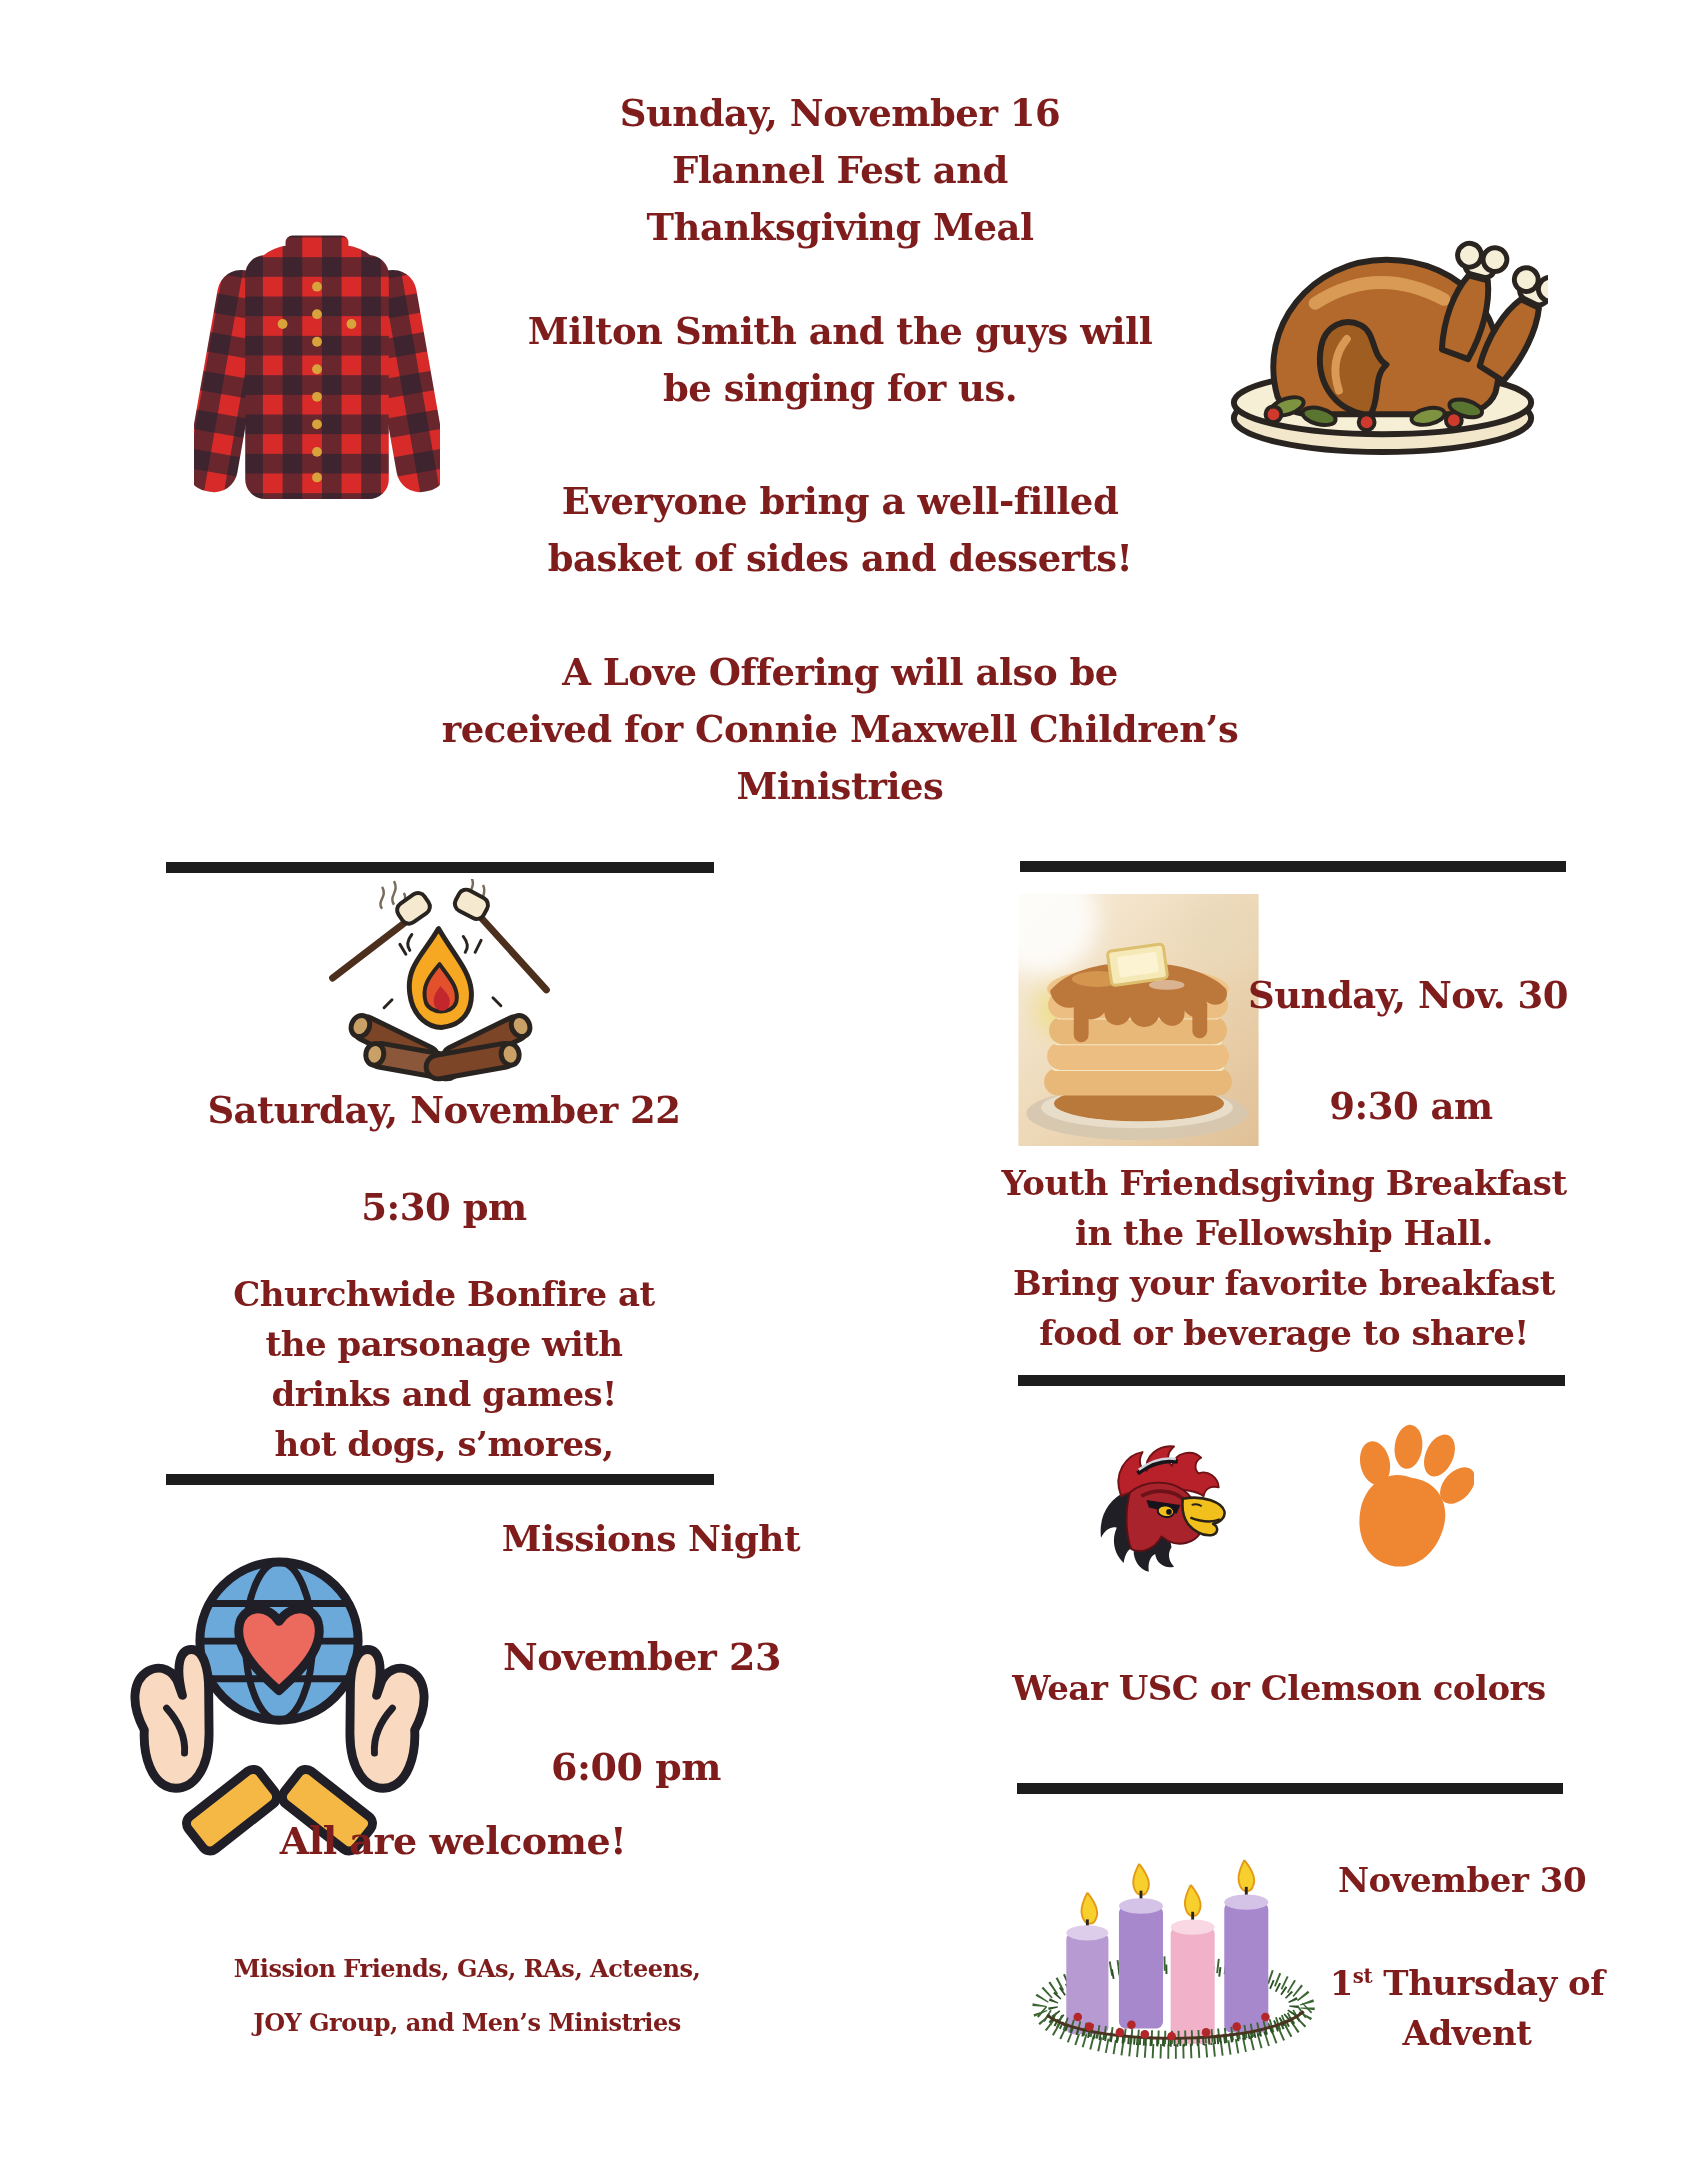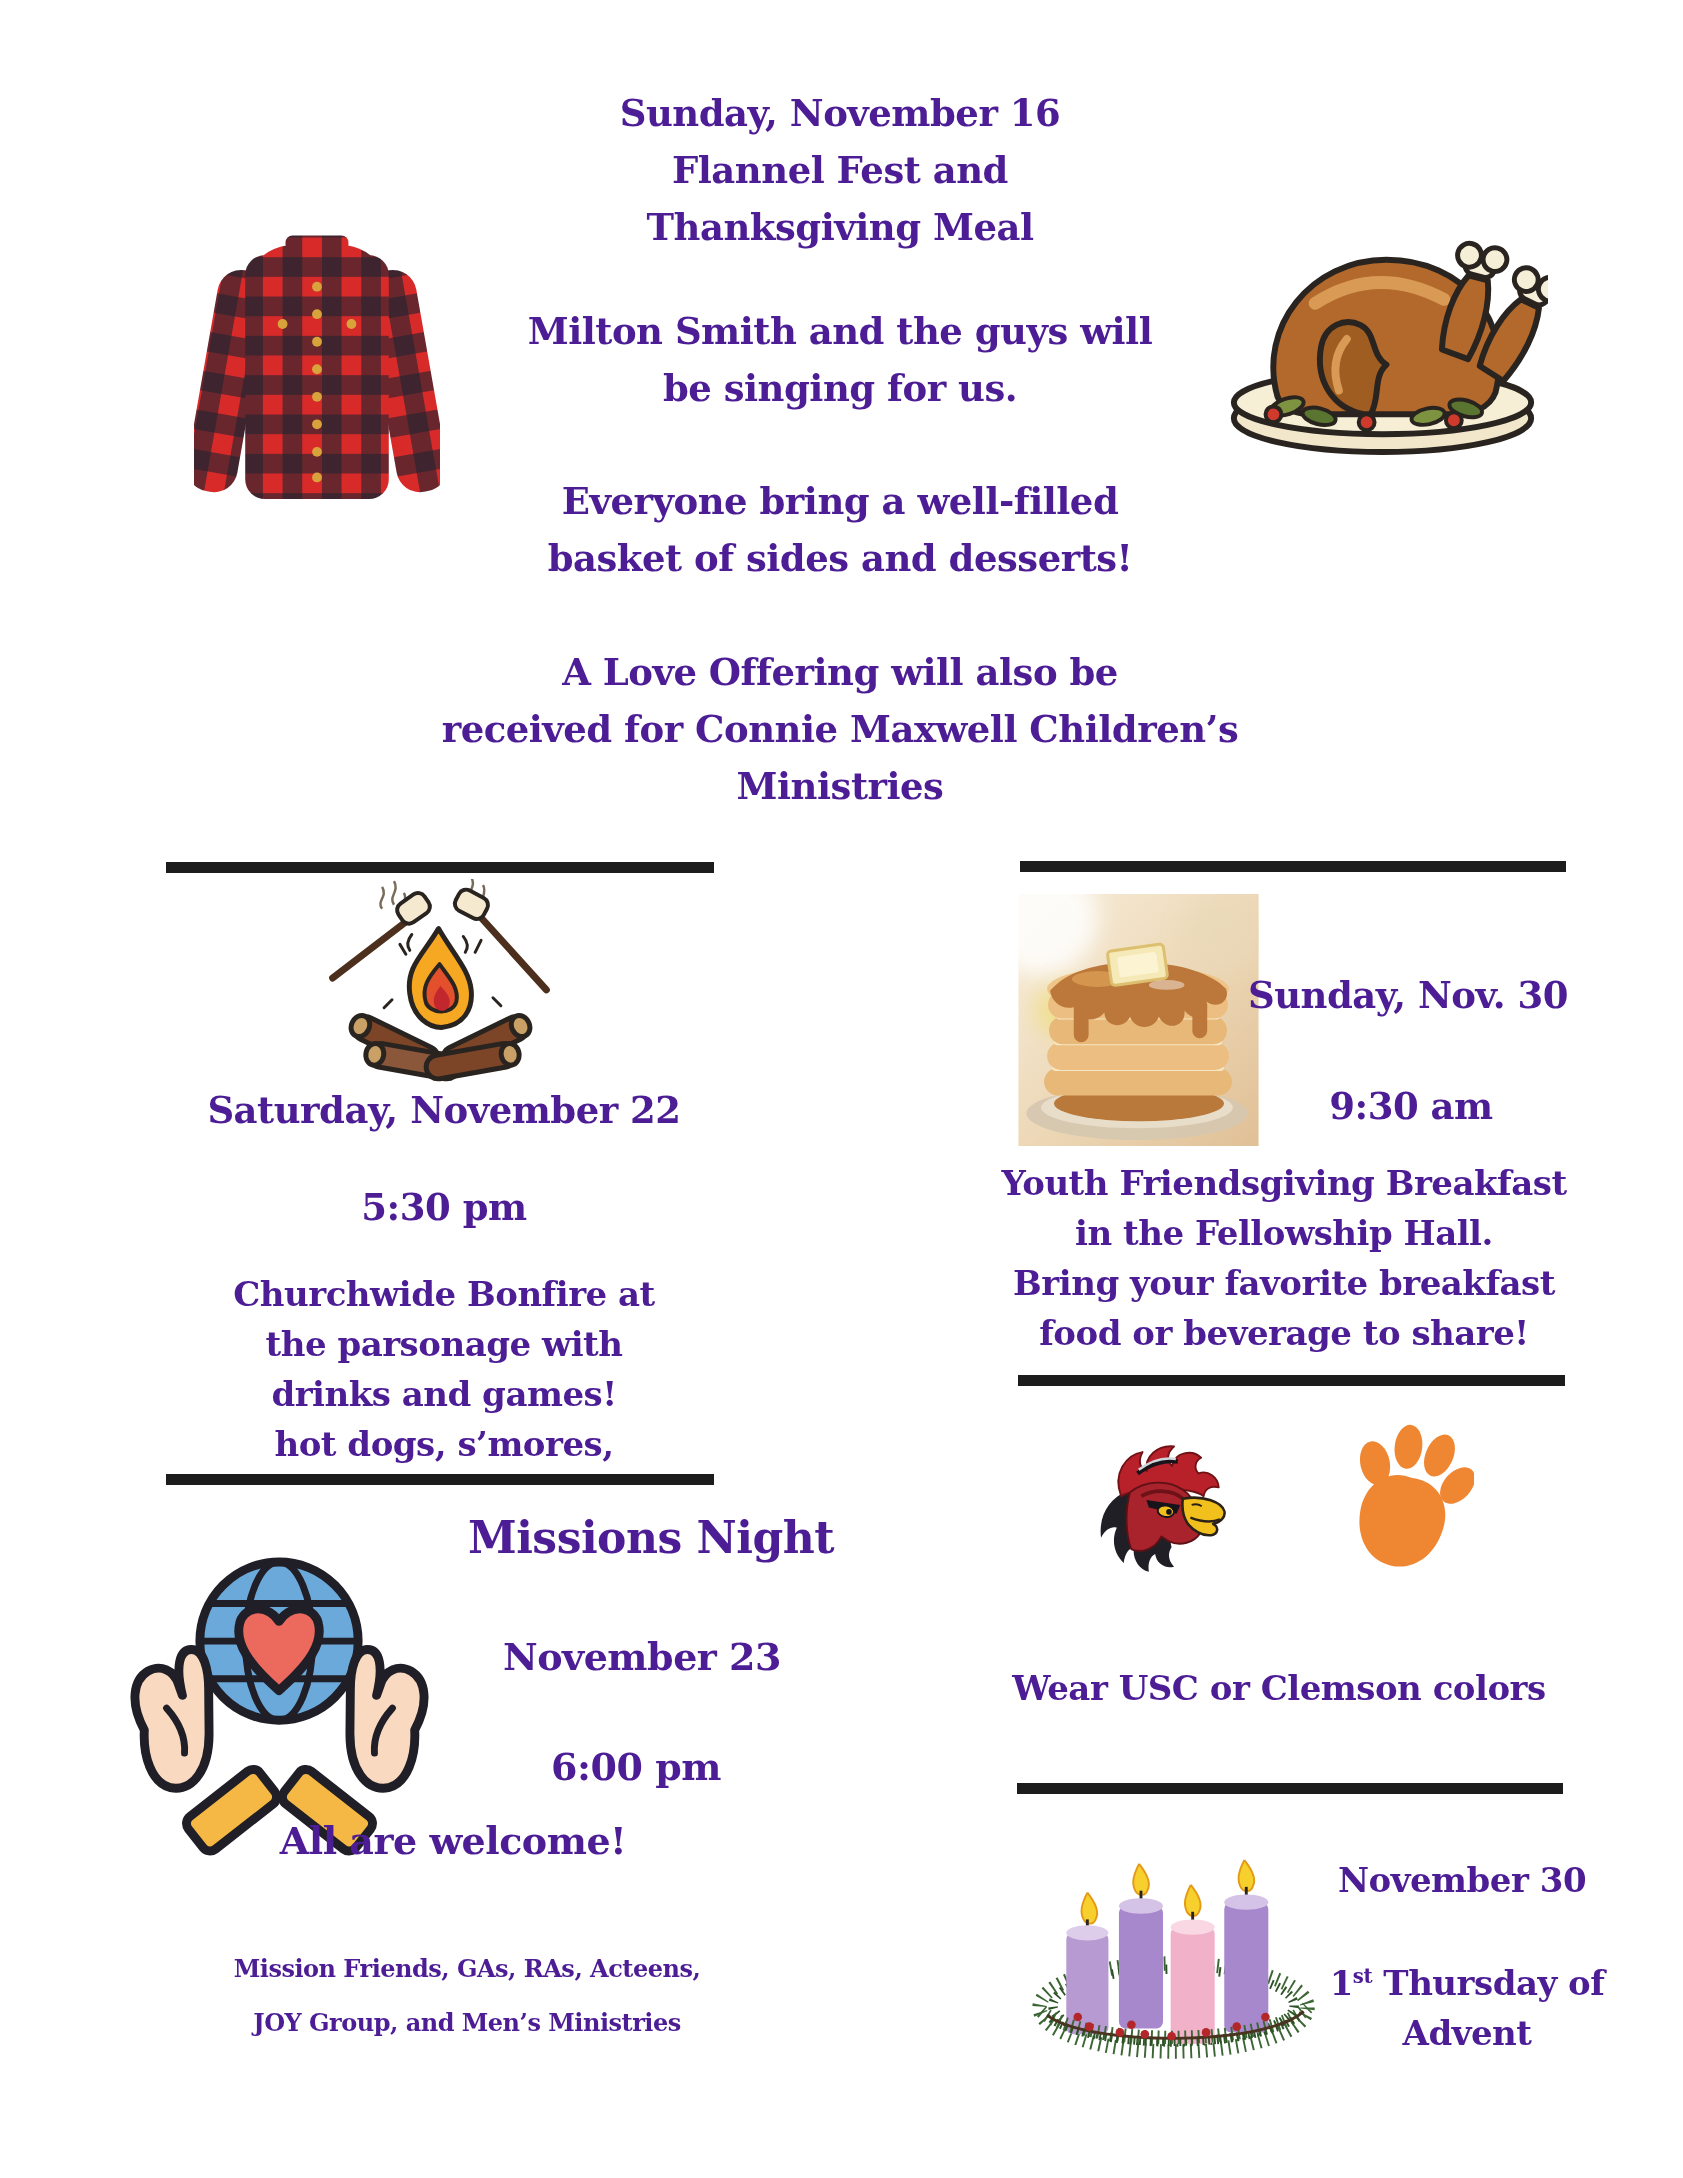--- a/index.html
+++ b/index.html
@@ -1,28 +1,28 @@
 <!DOCTYPE html>
 <html><head>
 <meta charset="utf-8">
 <style>
   html,body{margin:0;padding:0;background:#ffffff;}
   .page{
     position:relative;width:1683px;height:2178px;background:#ffffff;
     font-family:"DejaVu Serif","Liberation Serif",serif;
-    color:#4c1d95;overflow:hidden;margin:0 auto;
+    color:#7f1d1d;overflow:hidden;margin:0 auto;
   }
   .tb{position:absolute;transform:translateX(-50%);text-align:center;
       font-weight:700;white-space:nowrap;letter-spacing:-0.5px;}
   .fs-title{font-size:37px;line-height:57px;}
   .fs-date{font-size:37px;line-height:46px;}
   .fs-date2{font-size:38px;line-height:46px;text-align:right;}
   .fs-body{font-size:34px;line-height:50px;}
   .fs-groups{font-size:24px;line-height:54px;}
-  .fs-missions{font-size:44px;line-height:50px;}
+  .fs-missions{font-size:36px;line-height:50px;}
   .divider{position:absolute;height:11px;background:#1c1c1c;}
   .img{position:absolute;}
   .img svg{display:block;width:100%;height:100%;}
   sup{font-size:58%;line-height:0;}
 </style>
 </head>
 <body>
 
 <div class="page">
 

